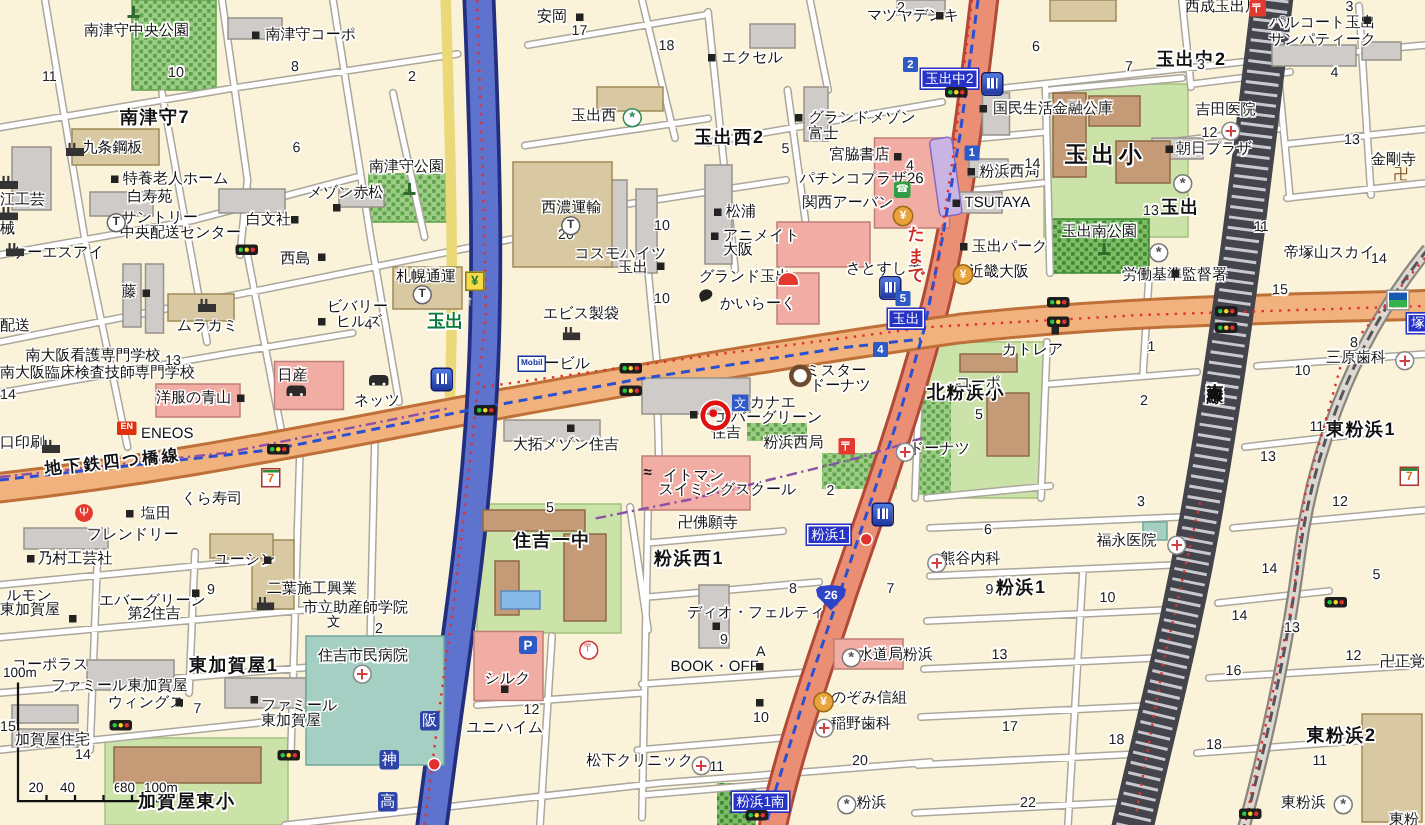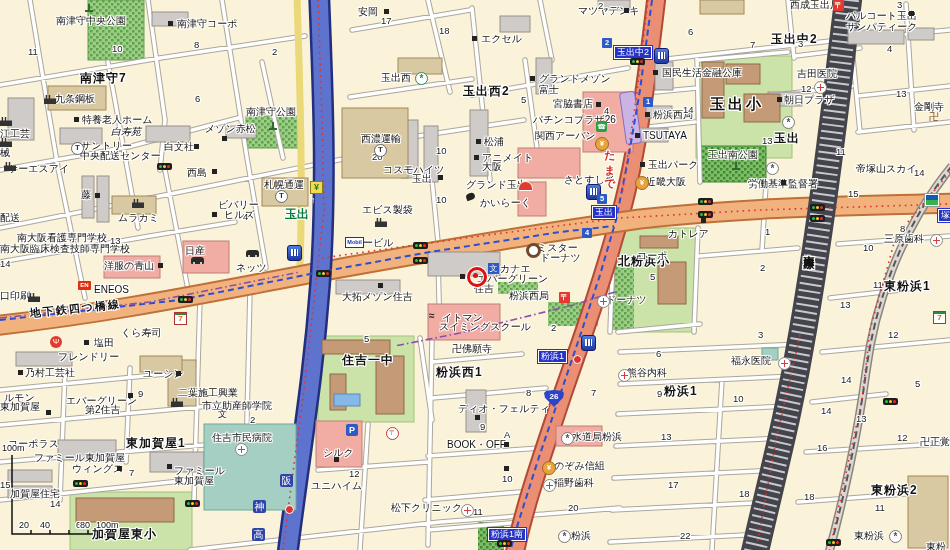--- a/index.html
+++ b/index.html
@@ -242,21 +242,21 @@
       <div class="lbl area" style="left: 126px; top: 437px;">東加賀屋1</div>
       <div class="lbl area" style="left: 92px; top: 528px;">加賀屋東小</div>
       <div class="lbl area" style="left: 664px; top: 385px;">粉浜1</div>
       <div class="lbl area" style="left: 884px; top: 280px;">東粉浜1</div>
       <div class="lbl area" style="left: 871px; top: 484px;">東粉浜2</div>
       <div class="lbl area" style="left: 774px; top: 132px;">玉出</div>
       <div class="lbl poi" style="left: 56px; top: 16px;">南津守中央公園</div>
       <div class="lbl poi" style="left: 177px; top: 19px;">南津守コーポ</div>
       <div class="lbl poi" style="left: 55px; top: 94px;">九条鋼板</div>
       <div class="lbl poi" style="left: 82px; top: 115px;">特養老人ホーム</div>
-      <div class="lbl poi" style="left: 111px; top: 127px; font-style: italic;">白寿苑</div>
+      <div class="lbl poi" style="left: 85px; top: 127px;">白寿苑</div>
       <div class="lbl poi" style="left: 81px; top: 141px;">サントリー</div>
       <div class="lbl poi" style="left: 80px; top: 151px;">中央配送センター</div>
       <div class="lbl poi" style="left: 164px; top: 142px;">白文社</div>
       <div class="lbl poi" style="left: 205px; top: 124px;">メゾン赤松</div>
       <div class="lbl poi" style="left: 246px; top: 107px;">南津守公園</div>
       <div class="lbl poi" style="left: 187px; top: 168px;">西島</div>
       <div class="lbl poi" style="left: 8px; top: 164px;">ケーエスアイ</div>
       <div class="lbl poi" style="left: 0px; top: 129px;">江工芸</div>
       <div class="lbl poi" style="left: 0px; top: 148px;">械</div>
       <div class="lbl poi" style="left: 358px; top: 7px;">安岡</div>

